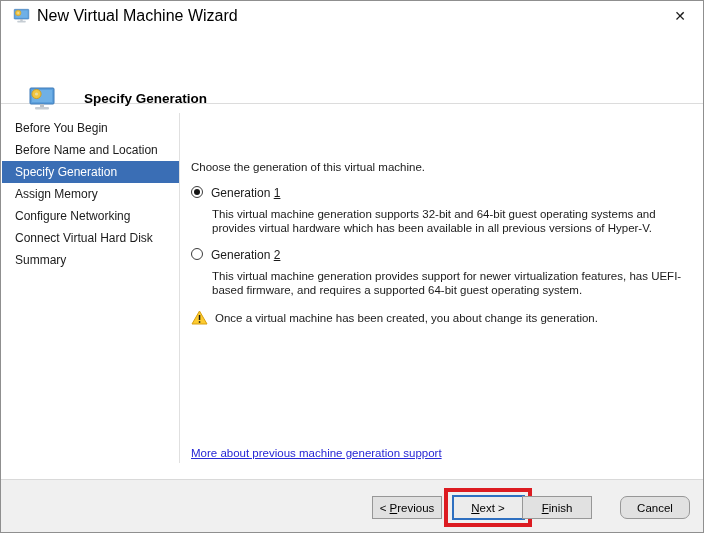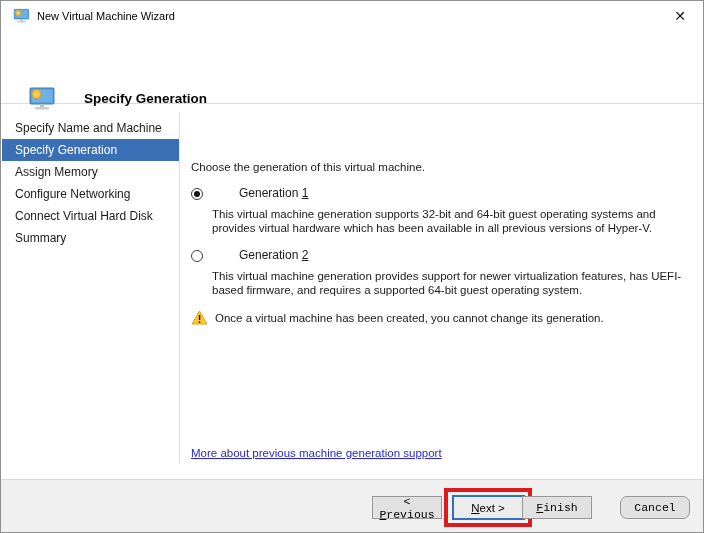--- a/index.html
+++ b/index.html
@@ -5,50 +5,50 @@
   html,body{margin:0;padding:0;background:#cfcfcf;}
   *{box-sizing:border-box;}
   .window{
     position:relative;width:704px;height:533px;background:#ffffff;
     border:1px solid #8f8f8f;overflow:hidden;
     font-family:"Liberation Sans","DejaVu Sans",sans-serif;color:#1b1b1b;
   }
   
   .titlebar{position:absolute;left:0;top:0;width:100%;height:30px;background:#fff;}
   .titlebar .app-icon{position:absolute;left:12px;top:7px;width:17px;height:16px;}
-  .titlebar .title{position:absolute;left:36px;top:0;line-height:30px;font-size:11px;color:#000;}
+  .titlebar .title{position:absolute;left:36px;top:0;line-height:30px;font-size:16px;color:#000;}
   .close-btn{position:absolute;right:10px;top:3px;width:26px;height:24px;
     display:flex;align-items:center;justify-content:center;font-size:14px;color:#1b1b1b;cursor:pointer;}
   
   .header{position:absolute;left:0;top:30px;width:100%;height:73px;background:#fff;border-bottom:1px solid #dcdcdc;}
   .header .hdr-icon{position:absolute;left:27px;top:56px;width:28px;height:24px;}
   .header .hdr-title{position:absolute;left:83px;top:60px;font-size:13.5px;font-weight:bold;color:#000;}
   
   .sidebar{position:absolute;left:1px;top:104px;width:177px;padding-top:12px;}
   .side-item{height:22px;line-height:22px;padding-left:13px;font-size:12px;color:#1b1b1b;cursor:default;
     white-space:nowrap;overflow:hidden;}
   .side-item.selected{background:#3A6EB5;color:#ffffff;}
   .v-sep{position:absolute;left:178px;top:112px;width:1px;height:350px;background:#e0e0e0;}
   
   .content{position:absolute;left:190px;top:112px;width:500px;font-size:11.5px;line-height:14px;margin-top:47px;}
   .intro{margin:0 0 12px 0;}
-  .radio-row{display:flex;align-items:flex-end;margin:0 0 7px 0;cursor:default;gap:28px;}
+  .radio-row{display:flex;align-items:flex-start;margin:0 0 7px 0;cursor:default;}
   .radio{width:12px;height:12px;border:1px solid #3c3c3c;border-radius:50%;background:#fff;position:relative;flex:0 0 auto;}
   .radio.checked::after{content:"";position:absolute;left:2px;top:2px;right:2px;bottom:2px;background:#141414;border-radius:50%;}
   .radio-label{margin-left:8px;font-size:12px;}
   .accel{text-decoration:underline;}
   .desc{margin:0 0 13px 21px;width:478px;color:#1b1b1b;}
   .warn-row{display:flex;align-items:flex-start;margin-top:4px;}
   .warn-icon{width:17px;height:15px;flex:0 0 auto;margin-top:0;}
   .warn-text{margin-left:7px;font-size:11.5px;padding-top:1px;}
   .link{position:absolute;left:190px;top:446px;font-size:11.5px;color:#2626D5;text-decoration:underline;cursor:pointer;}
   
   .footer{position:absolute;left:0;top:478px;width:100%;height:55px;background:#f0f0f0;border-top:1px solid #d9d9d9;}
   .btn{position:absolute;top:16px;width:70px;height:23px;background:#e1e1e1;border:1px solid #979797;
-    font-family:Liberation Mono, monospace;font-size:11.5px;color:#000;display:flex;align-items:center;justify-content:center;cursor:pointer;padding:0;}
+    font-family:Liberation Sans, sans-serif;font-size:11.5px;color:#000;display:flex;align-items:center;justify-content:center;cursor:pointer;padding:0;}
   .btn-previous{left:371px;}
   .btn-finish{left:521px;}
   .btn-cancel{left:619px;border-radius:7px;}
   .annotation{position:absolute;left:443px;top:8px;width:88px;height:39px;border:4px solid #DC1B21;
     display:flex;align-items:center;justify-content:center;background:#f0f0f0;}
   .btn-next{position:static;width:73px;height:25px;border:2px solid #2E6FC0;background:#ececec;
     font-size:11.5px;display:flex;align-items:center;justify-content:center;cursor:pointer;}
 </style>
 </head>
 <body>
@@ -74,21 +74,22 @@
       <rect x="4" y="3" width="20" height="12" fill="#6fb0e6"></rect>
       <circle cx="8.5" cy="7" r="4.6" fill="#f3c63f" stroke="#c99c2c"></circle>
       <circle cx="8.5" cy="7" r="1.6" fill="#e8dca0"></circle>
       <rect x="12" y="17" width="4" height="3" fill="#b9c0c7"></rect>
       <rect x="7" y="20" width="14" height="2.5" rx="1" fill="#c6cdd4"></rect>
     </svg>
     <div class="hdr-title">Specify Generation</div>
   </div>
 
   <div class="sidebar">
-    <div class="side-item">Specify Name and Machine</div>
+    <div class="side-item">Before You Begin</div>
+    <div class="side-item">Before Name and Location</div>
     <div class="side-item selected">Specify Generation</div>
     <div class="side-item">Assign Memory</div>
     <div class="side-item">Configure Networking</div>
     <div class="side-item">Connect Virtual Hard Disk</div>
     <div class="side-item">Summary</div>
   </div>
   <div class="v-sep"></div>
 
   <div class="content">
     <p class="intro">Choose the generation of this virtual machine.</p>
@@ -104,21 +105,21 @@
       <span class="radio-label"><span>Generation </span><span class="accel">2</span></span>
     </div>
     <p class="desc">This virtual machine generation provides support for newer virtualization features, has UEFI-based firmware, and requires a supported 64-bit guest operating system.</p>
 
     <div class="warn-row">
       <svg class="warn-icon" viewBox="0 0 17 15" aria-hidden="true">
         <path d="M8.5 1 L16 14 L1 14 Z" fill="#FDCB2F" stroke="#D9A011" stroke-width="1" stroke-linejoin="round"></path>
         <rect x="7.8" y="5" width="1.5" height="5" fill="#1a1a1a"></rect>
         <rect x="7.8" y="11.2" width="1.5" height="1.6" fill="#1a1a1a"></rect>
       </svg>
-      <span class="warn-text">Once a virtual machine has been created, you cannot change its generation.</span>
+      <span class="warn-text">Once a virtual machine has been created, you about change its generation.</span>
     </div>
   </div>
 
   <a class="link">More about previous machine generation support</a>
 
   <div class="footer">
     <button class="btn btn-previous">
         <span><span>&lt; </span><span class="accel">P</span><span>revious</span></span>
       </button>
 

